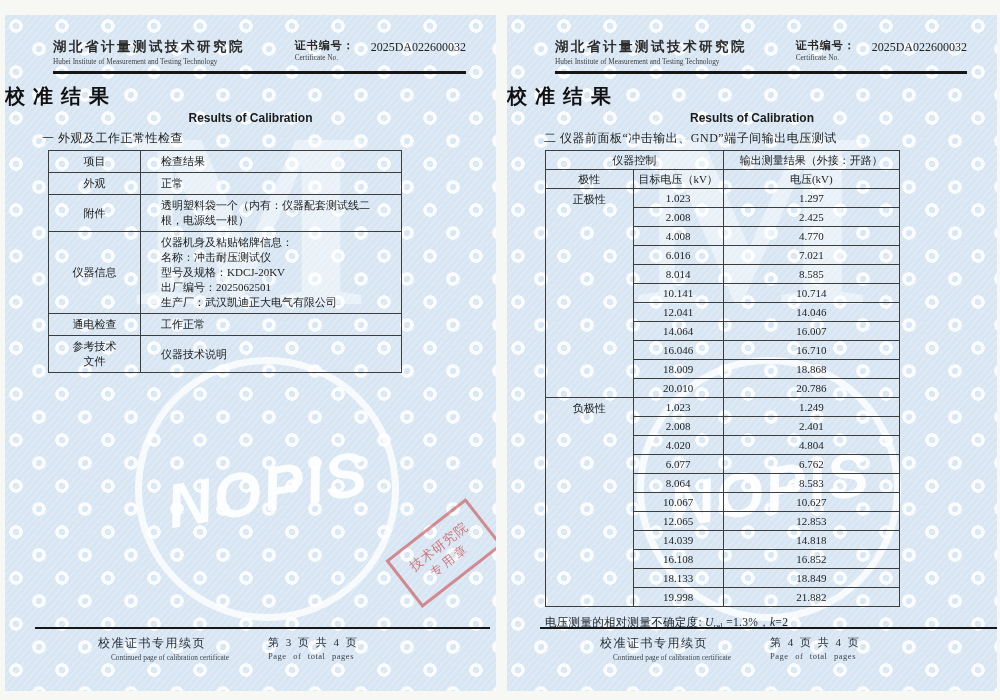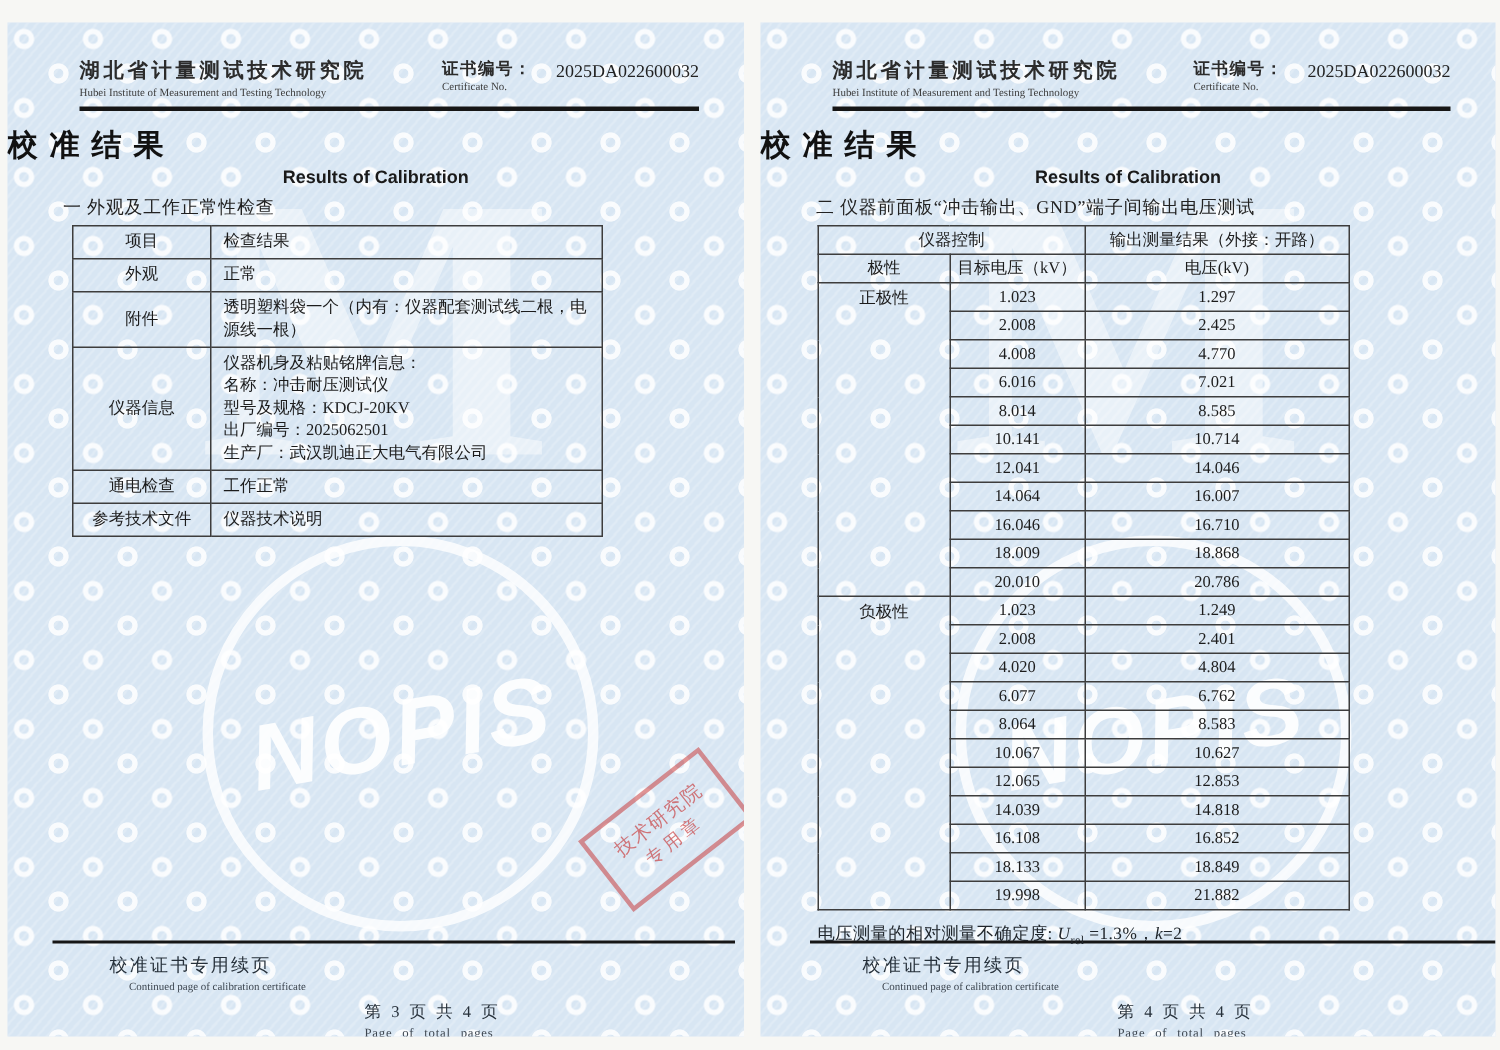--- a/index.html
+++ b/index.html
@@ -51,21 +51,21 @@
 
   .title-cn { text-align:left; font-size:20px; font-weight:bold; letter-spacing:8px; margin-top:9px; color:#111; }
   .title-en { text-align:center; font-family:"Liberation Sans", sans-serif; font-weight:bold; font-size:12px; margin-top:1px; color:#1a1a1a; }
   .section  { margin:5px 0 3px 37px; font-size:12px; letter-spacing:.5px; color:#222; }
 
   
   table { border-collapse:collapse; background:transparent; }
   td, th { border:1px solid #3d3d3d; font-size:11px; font-weight:normal; color:#1c1c1c; line-height:15px; }
 
   .check-table { margin-left:43px; width:354px; }
-  .check-table td { padding:3px 8px; }
+  .check-table td { padding:3px 20px; }
   .check-table .lab { width:92px; text-align:center; }
   .check-table .val { text-align:left; }
   .check-table .pre { white-space:pre-line; }
   .check-table .h1row td { height:20px; }
 
   .meas-table { margin-left:38px; width:355px; }
   .meas-table td, .meas-table th { text-align:center; height:19px; padding:0 4px; line-height:13px; }
   .meas-table .c1 { width:88px; }
   .meas-table .c2 { width:90px; }
   .meas-table .c3 { width:177px; }
@@ -73,25 +73,25 @@
 
   
   .note { position:absolute; left:38px; top:600px; font-size:11.5px; color:#20262c; z-index:2; letter-spacing:.3px; }
   .note i { font-family:"Liberation Serif", serif; }
   .note sub { font-size:8px; }
 
   
   .footer-rule { position:absolute; height:2px; background:#161616; top:612px; z-index:1; }
   .page-left  .footer-rule { left:30px; right:6px; }
   .page-right .footer-rule { left:33px; right:0; }
-  .footer { position:absolute; top:620px; left:23px; right:10px; display:flex; z-index:2; }
+  .footer { position:absolute; top:620px; left:48px; right:10px; display:flex; z-index:2; }
   .f-left { margin-left:45px; width:158px; }
   .f-cn { font-size:12px; letter-spacing:1.5px; color:#26303a; }
   .f-en { font-size:7.3px; color:#3d4650; margin-top:1px;padding-left:13px; }
-  .f-pages { margin-left:12px;margin-top:32px; }
+  .f-pages { margin-left:12px; }
   .fp-cn { font-size:11px; letter-spacing:2px; color:#26303a; }
   .fp-en { font-size:8.5px; color:#3d4650; margin-top:1px; letter-spacing:.5px; word-spacing:4px; }
 
   
   .stamp {
     position:absolute; left:388px; top:508px; width:102px; height:60px;
     border:3px solid rgba(198,44,44,.5); transform:rotate(-38deg);
     display:flex; flex-direction:column; align-items:center; justify-content:center;
     color:rgba(198,44,44,.62); z-index:2;
   }

